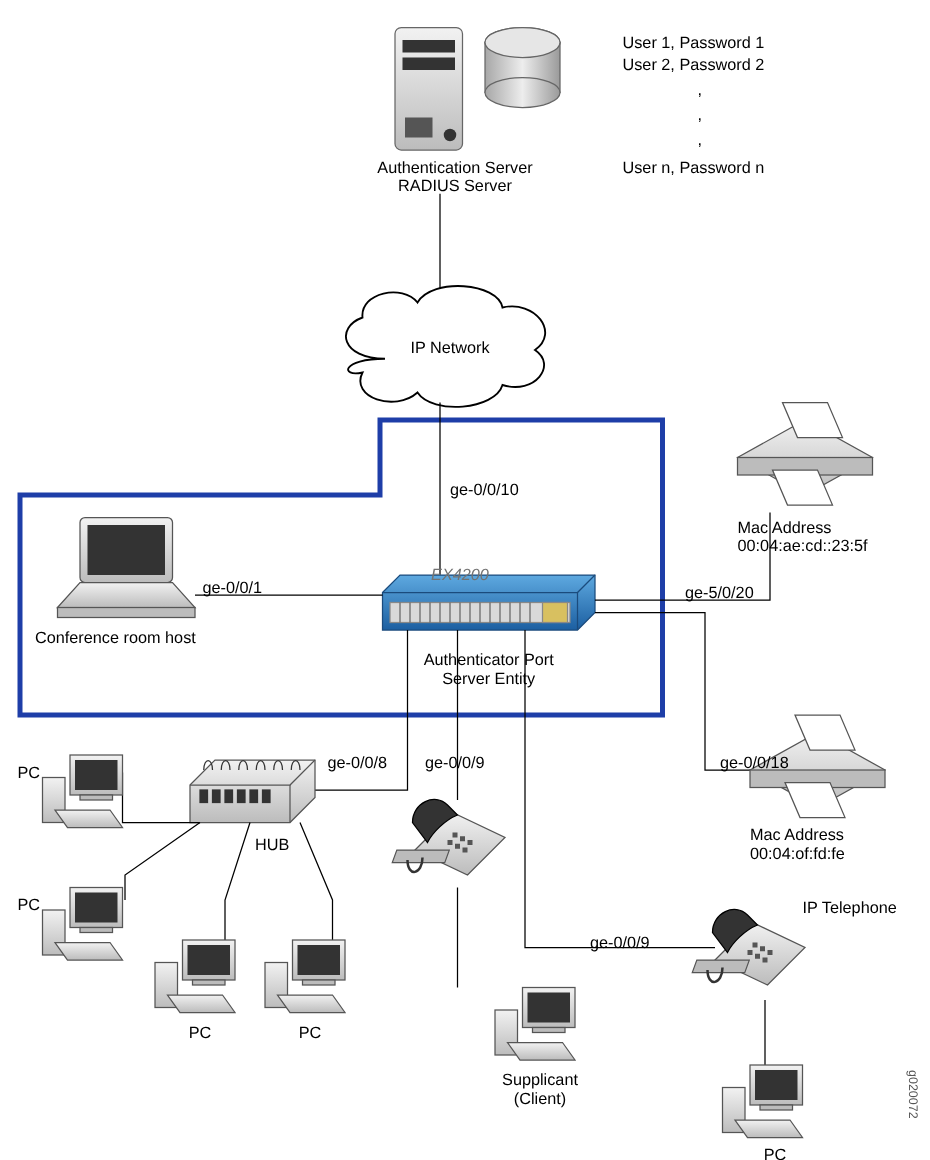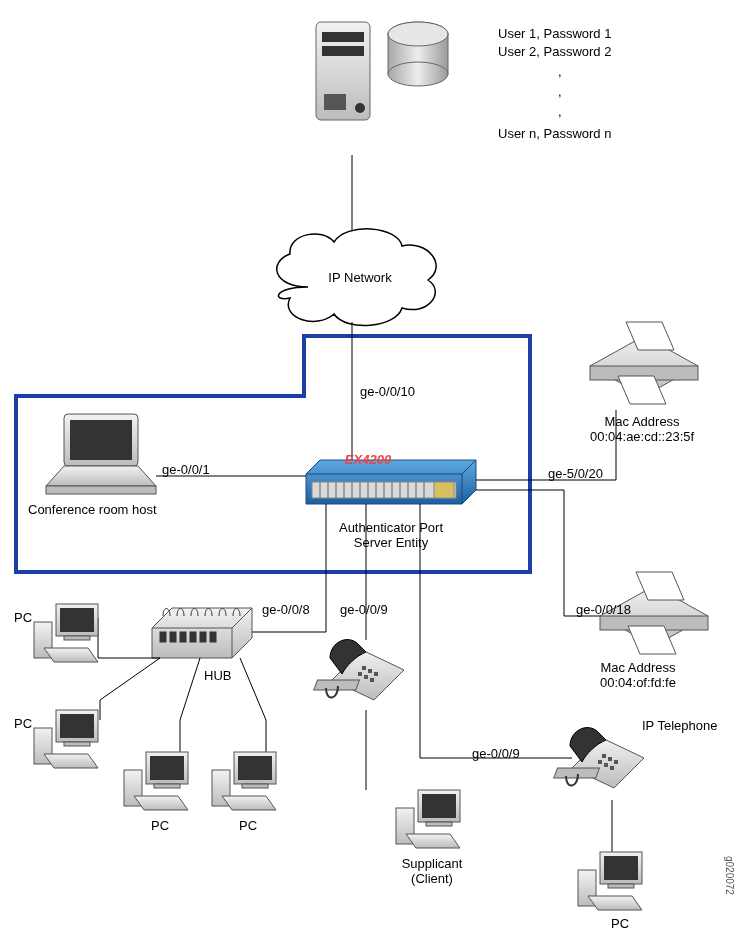--- a/index.html
+++ b/index.html
@@ -1,18 +1,18 @@
 <!DOCTYPE html>
 <html><head>
 <meta charset="utf-8">
 <style>
   html,body{margin:0;padding:0;width:744px;height:928px;background:#fff;font-family:Arial,Helvetica,sans-serif;font-size:13px;color:#000}
   .canvas{position:relative;width:744px;height:928px}
   .lbl{position:absolute;white-space:nowrap;text-align:center}
-  .lbl.l{text-align:center}
+  .lbl.l{text-align:left}
   .tiny{font-size:10px;color:#555;writing-mode:vertical-rl}
   svg{position:absolute;left:0;top:0}
 </style>
 </head>
 <body>
 
 <div class="canvas">
 <svg width="744" height="928" viewBox="0 0 744 928">
   <defs>
     <linearGradient id="gCyl" x1="0" x2="1" y1="0" y2="0">
@@ -214,34 +214,37 @@
           <rect x="36" y="29" width="4" height="4"></rect>
           <rect x="42" y="32" width="4" height="4"></rect>
       <rect x="26" y="32" width="4" height="4"></rect>
           <rect x="32" y="35" width="4" height="4"></rect>
           <rect x="38" y="38" width="4" height="4"></rect>
         </g>
     <path d="M6 46 C6 60 -6 62 -6 48" fill="none" stroke="#333" stroke-width="2"></path>
   </g>
 </svg>
 
+<div class="lbl" style="left:284px;top:126px;width:160px">
+  <span>Authentication Server</span><br><span>RADIUS Server</span>
+</div>
 <div class="lbl l" style="left:498px;top:26px">User 1,  Password 1</div>
 <div class="lbl l" style="left:498px;top:44px">User 2,  Password 2</div>
 <div class="lbl l" style="left:558px;top:64px">,</div>
 <div class="lbl l" style="left:558px;top:84px">,</div>
 <div class="lbl l" style="left:558px;top:104px">,</div>
 <div class="lbl l" style="left:498px;top:126px">User n,  Password n</div>
 
 <div class="lbl" style="left:320px;top:270px;width:80px">IP Network</div>
 
 <div class="lbl l" style="left:360px;top:384px">ge-0/0/10</div>
 <div class="lbl l" style="left:162px;top:462px">ge-0/0/1</div>
 <div class="lbl l" style="left:28px;top:502px">Conference room host</div>
 
-<div class="lbl" style="left:338px;top:452px;width:60px;color:#ef4444;font-style:italic;font-weight:bold">EX4200</div>
+<div class="lbl" style="left:338px;top:452px;width:60px;color:#737373;font-style:italic;font-weight:normal">EX4200</div>
 <div class="lbl" style="left:316px;top:520px;width:150px">
   <span>Authenticator Port</span><br><span>Server Entity</span>
 </div>
 
 <div class="lbl l" style="left:548px;top:466px">ge-5/0/20</div>
 <div class="lbl l" style="left:590px;top:414px">
   <span>Mac Address</span><br><span>00:04:ae:cd::23:5f</span>
 </div>
 
 <div class="lbl l" style="left:576px;top:602px">ge-0/0/18</div>

